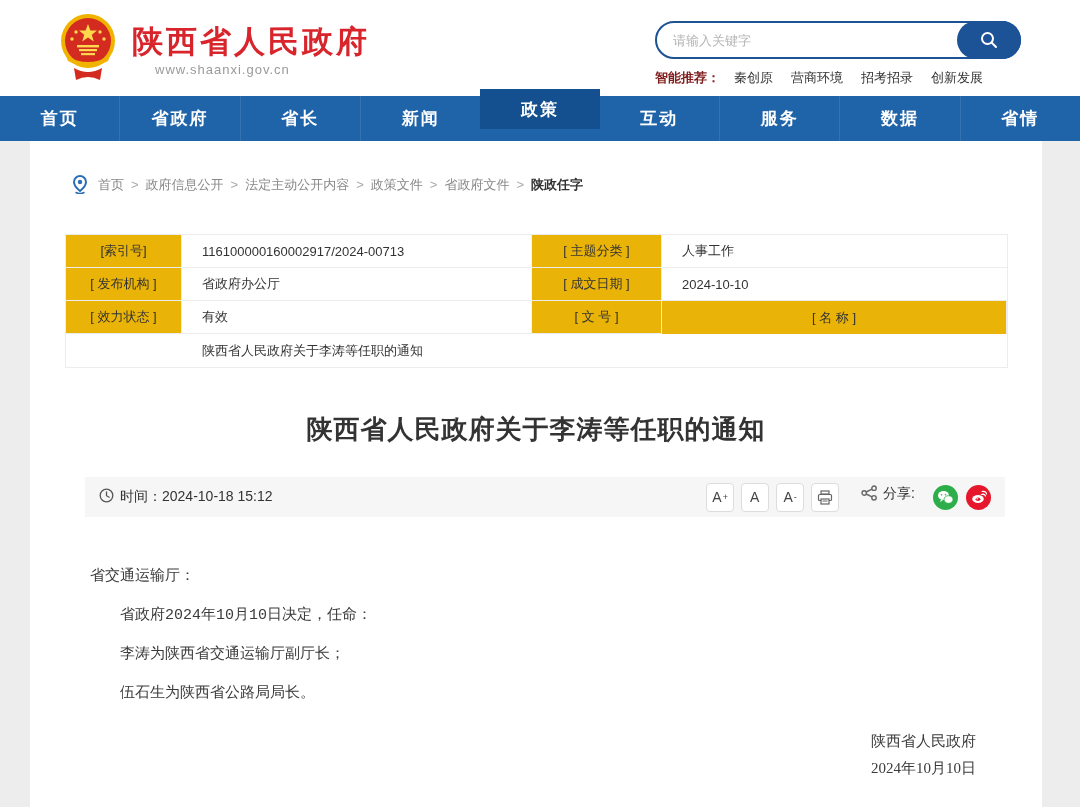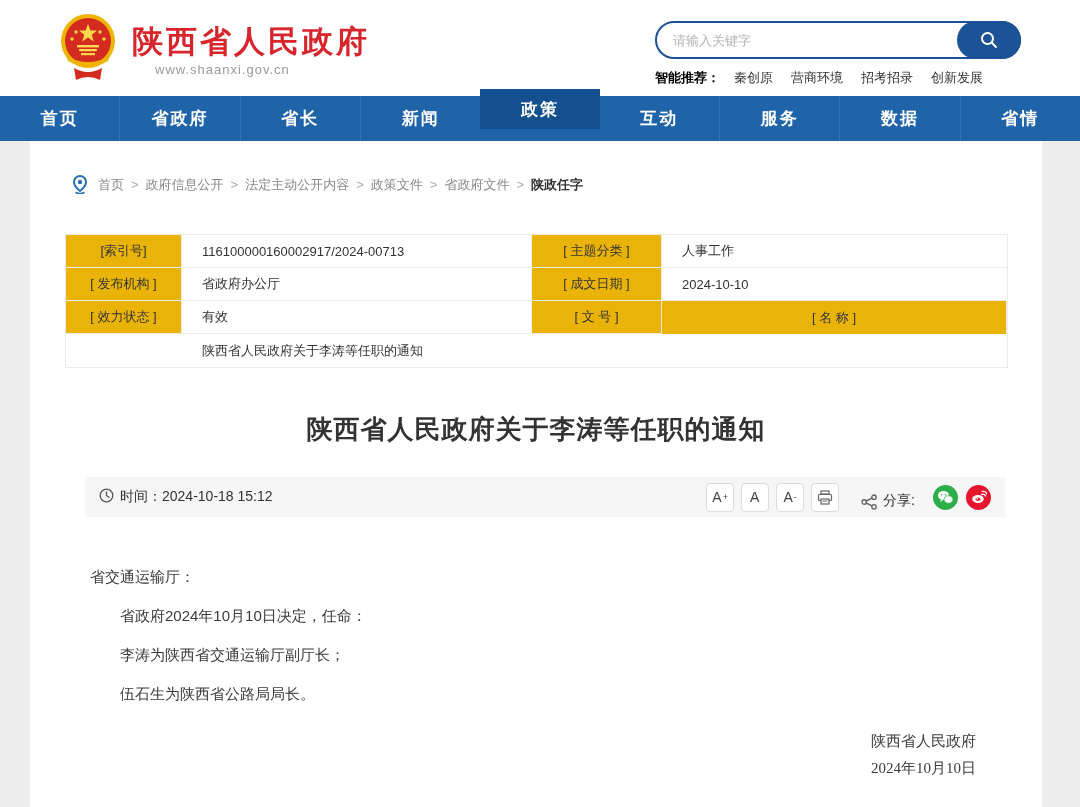--- a/index.html
+++ b/index.html
@@ -17,21 +17,21 @@
   .logo-text { margin-left:12px; padding-top:6px; }
   .site-name { color:#d8252c; font-size:31px; font-weight:bold; letter-spacing:3px; line-height:34px; }
   .site-url { color:#9a9a9a; font-size:13px; margin-top:3px; letter-spacing:1px;margin-left:23px; }
 
   .search-area { position:absolute; left:655px; top:21px; width:366px; }
   .search-box { height:38px; border:2px solid #1c5296; border-radius:20px; background:#fff; display:flex; align-items:center; position:relative;justify-content:center; }
   .search-input { border:none; outline:none; flex:1; margin:0 70px 0 16px; font-size:13px; color:#333; background:transparent; font-family:"Liberation Sans",sans-serif; }
   .search-input::placeholder { color:#b5b5b5; }
   .search-btn { position:absolute; right:-2px; top:-2px; width:64px; height:38px; background:#1c5296; border:none; border-radius:19px; cursor:pointer; display:flex; align-items:center; justify-content:center; }
   .hot-row { margin-top:10px; display:flex; align-items:center; font-size:13px; }
-  .hot-label { color:#000000; font-weight:bold; margin-right:14px; }
+  .hot-label { color:#7f1d1d; font-weight:bold; margin-right:14px; }
   .hot-link { color:#333; margin-right:18px; cursor:pointer; }
 
   
   .nav { height:45px; background:#1f63a8; display:flex; position:relative; z-index:2; }
   .nav-item { flex:1; height:45px; color:#fff; font-size:17px; font-weight:bold; letter-spacing:2px;
     display:flex; align-items:center; justify-content:center; cursor:pointer;
     border-left:1px solid rgba(255,255,255,0.10); }
   .nav-item:first-child { border-left:none; }
   .nav-item.active { background:#14508f; height:40px; margin-top:-7px; border-left:none; }
   .nav-item.active + .nav-item { border-left:none; }
@@ -63,28 +63,28 @@
   .meta-bar { margin:30px 37px 0 55px; height:40px; background:#f6f6f6; display:flex; align-items:center; padding:0 14px; }
   .time-group { display:flex; font-size:14px; color:#333; }
   .time-group svg { margin-right:6px; }
   .meta-right { margin-left:auto; display:flex; align-items:center; }
   .font-btn, .print-btn {
     width:28px; height:29px; background:#fff; border:1px solid #ddd; border-radius:4px;
     margin-left:7px; font-size:14px; color:#444; cursor:pointer;
     display:flex; align-items:center; justify-content:center; font-family:"Liberation Sans",sans-serif;
   }
   .font-btn sup { font-size:9px; margin-left:1px; line-height:8px; }
-  .share-group { display:flex; align-items:flex-end; margin-left:22px; font-size:14px; color:#333; }
+  .share-group { display:flex; align-items:flex-start; margin-left:22px; font-size:14px; color:#333; }
   .share-group .share-nodes { margin-right:5px; display:flex; }
   .share-label { margin-right:10px; }
   .soc-btn { width:25px; height:25px; border-radius:50%; border:none; margin-left:8px; cursor:pointer; display:flex; align-items:center; justify-content:center; padding:0; }
   .soc-btn.wechat { background:#2dae4a; }
   .soc-btn.weibo { background:#e6162d; }
 
-  .article-body { margin:52px 60px 5px 60px; font-family:Liberation Sans, sans-serif; font-size:15px; color:#3a3a3a; }
+  .article-body { margin:52px 60px 5px 60px; font-family:Liberation Mono, monospace; font-size:15px; color:#3a3a3a; }
   .article-body p { margin-bottom:23px; line-height:16px; }
   .article-body p.indent { text-indent:2em; }
   .signature { margin:26px 66px 0 0; text-align:right; font-family:"Liberation Serif", serif; font-size:15px; color:#3a3a3a; line-height:27px; }
 </style>
 </head>
 <body>
 
 <div class="header">
   <div class="logo-wrap">
     <svg class="emblem" viewBox="0 0 64 72">

